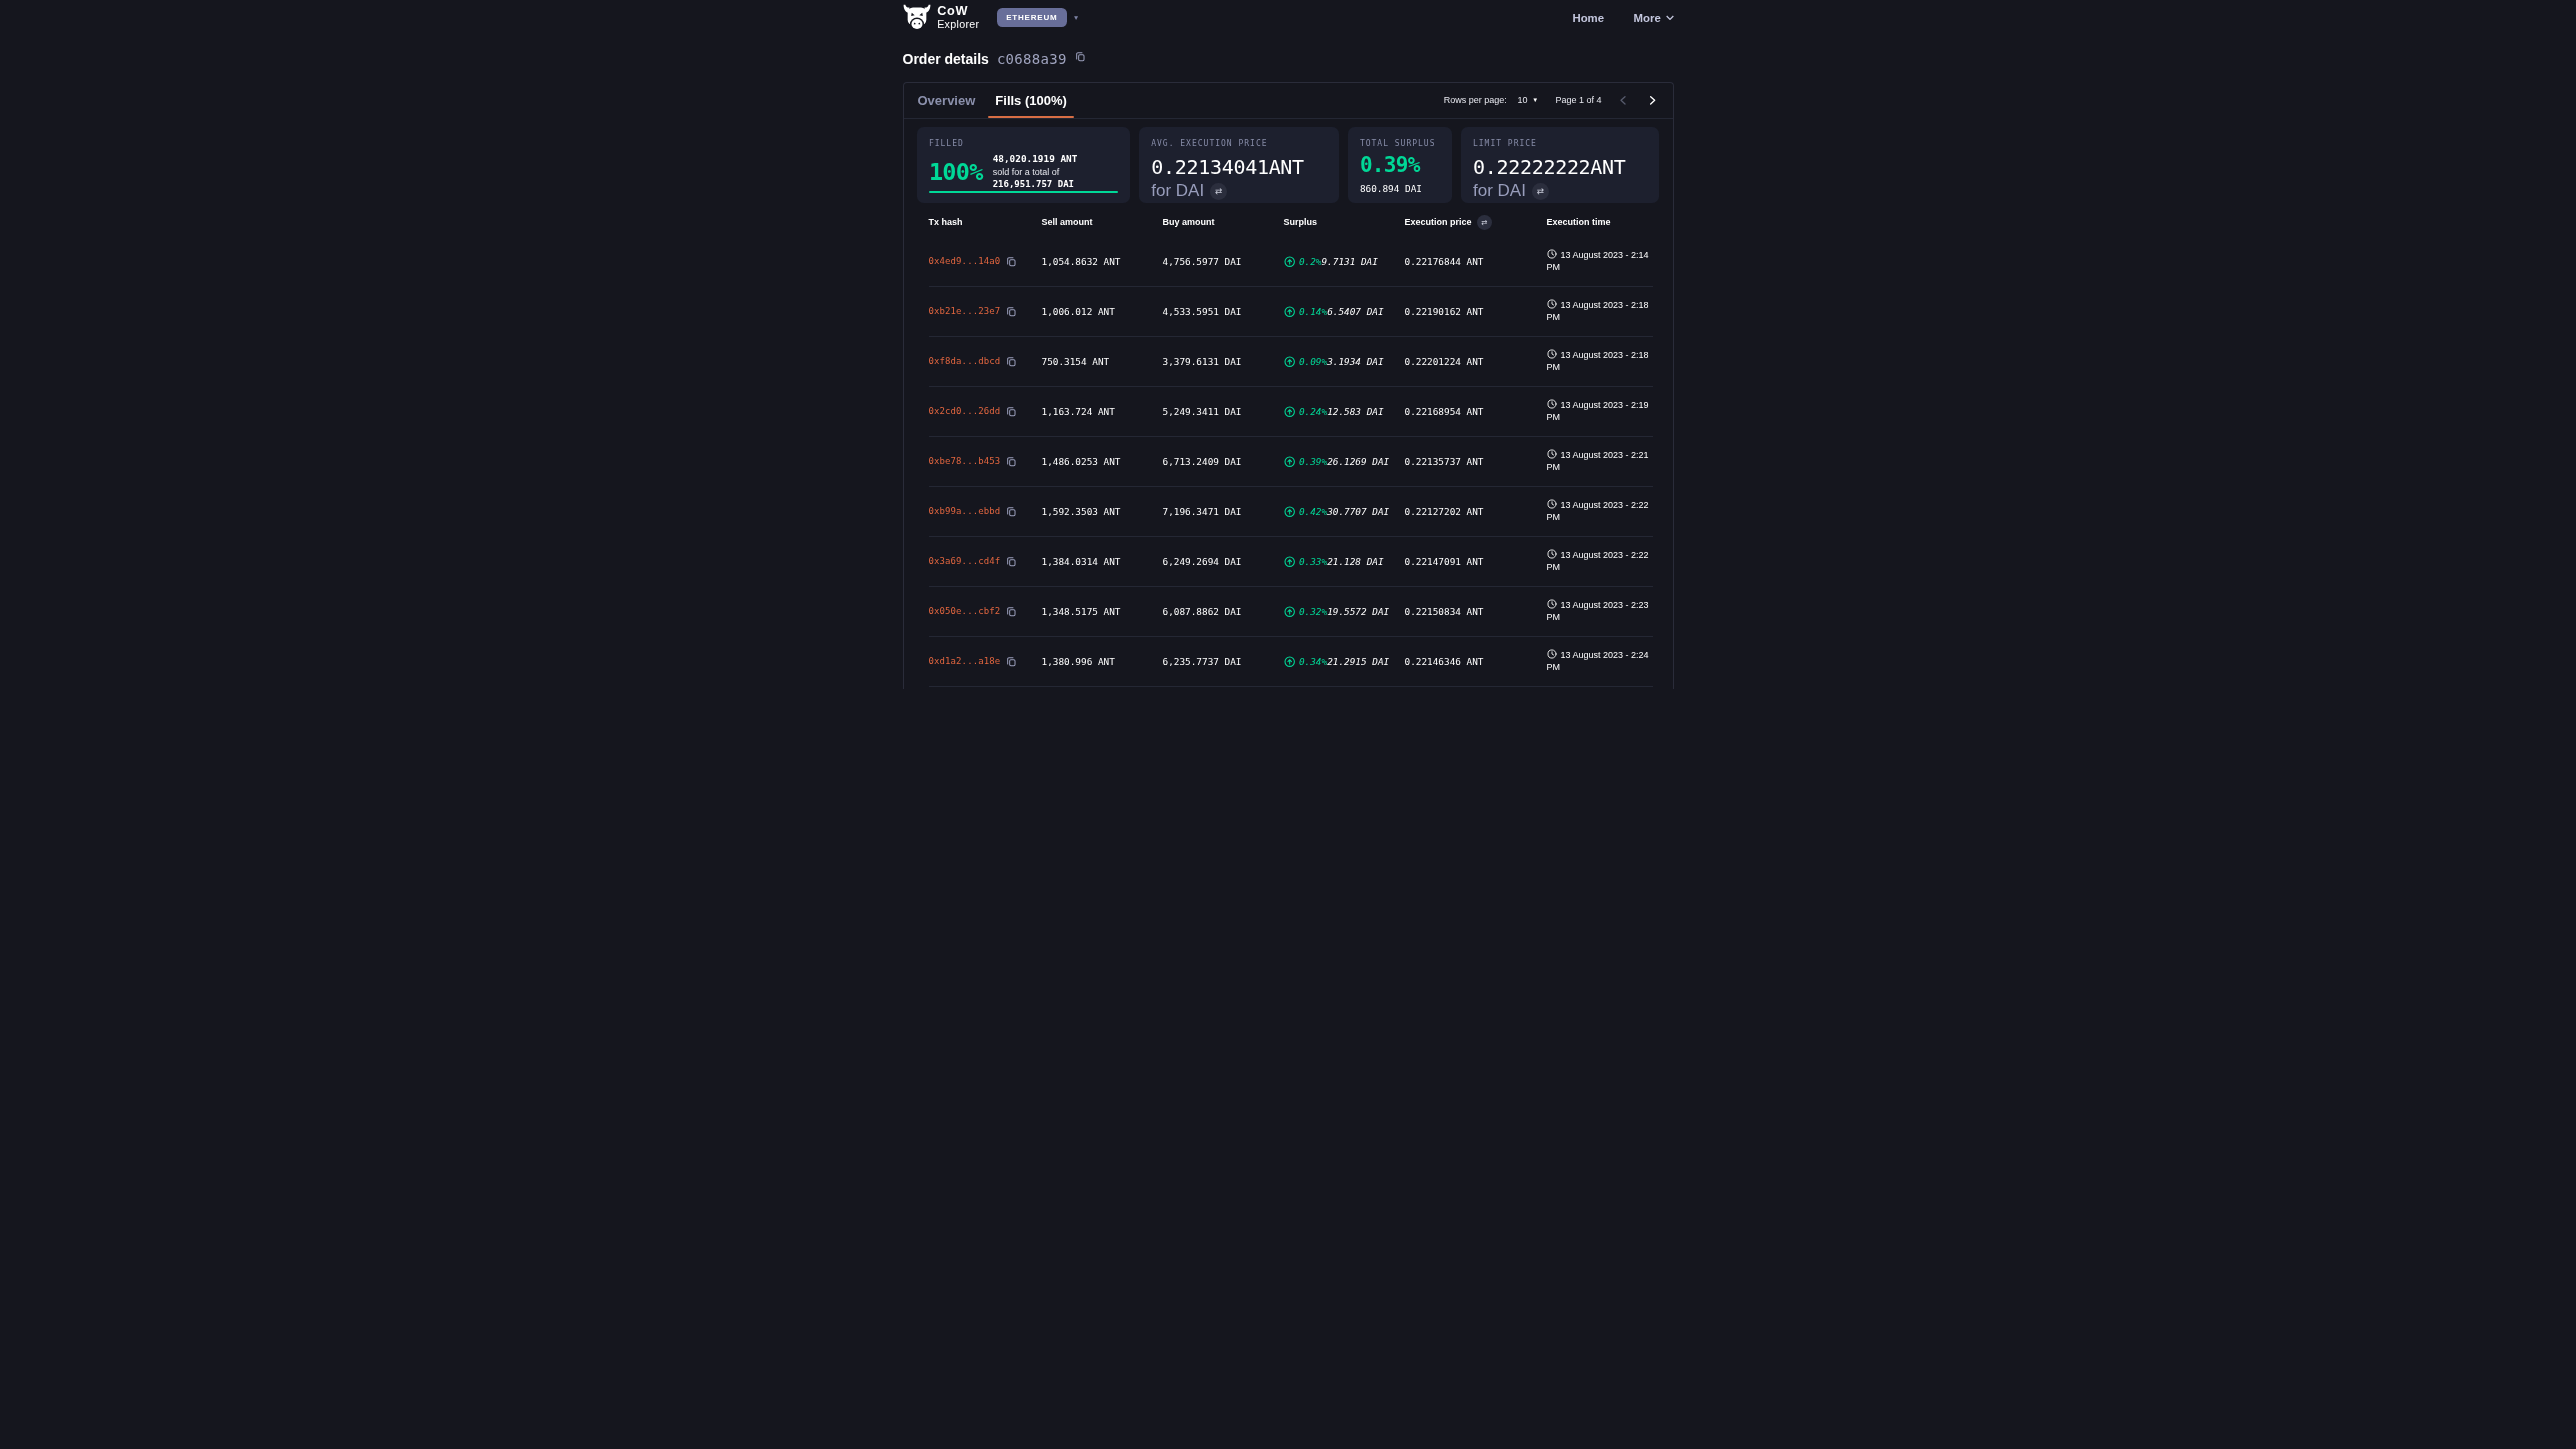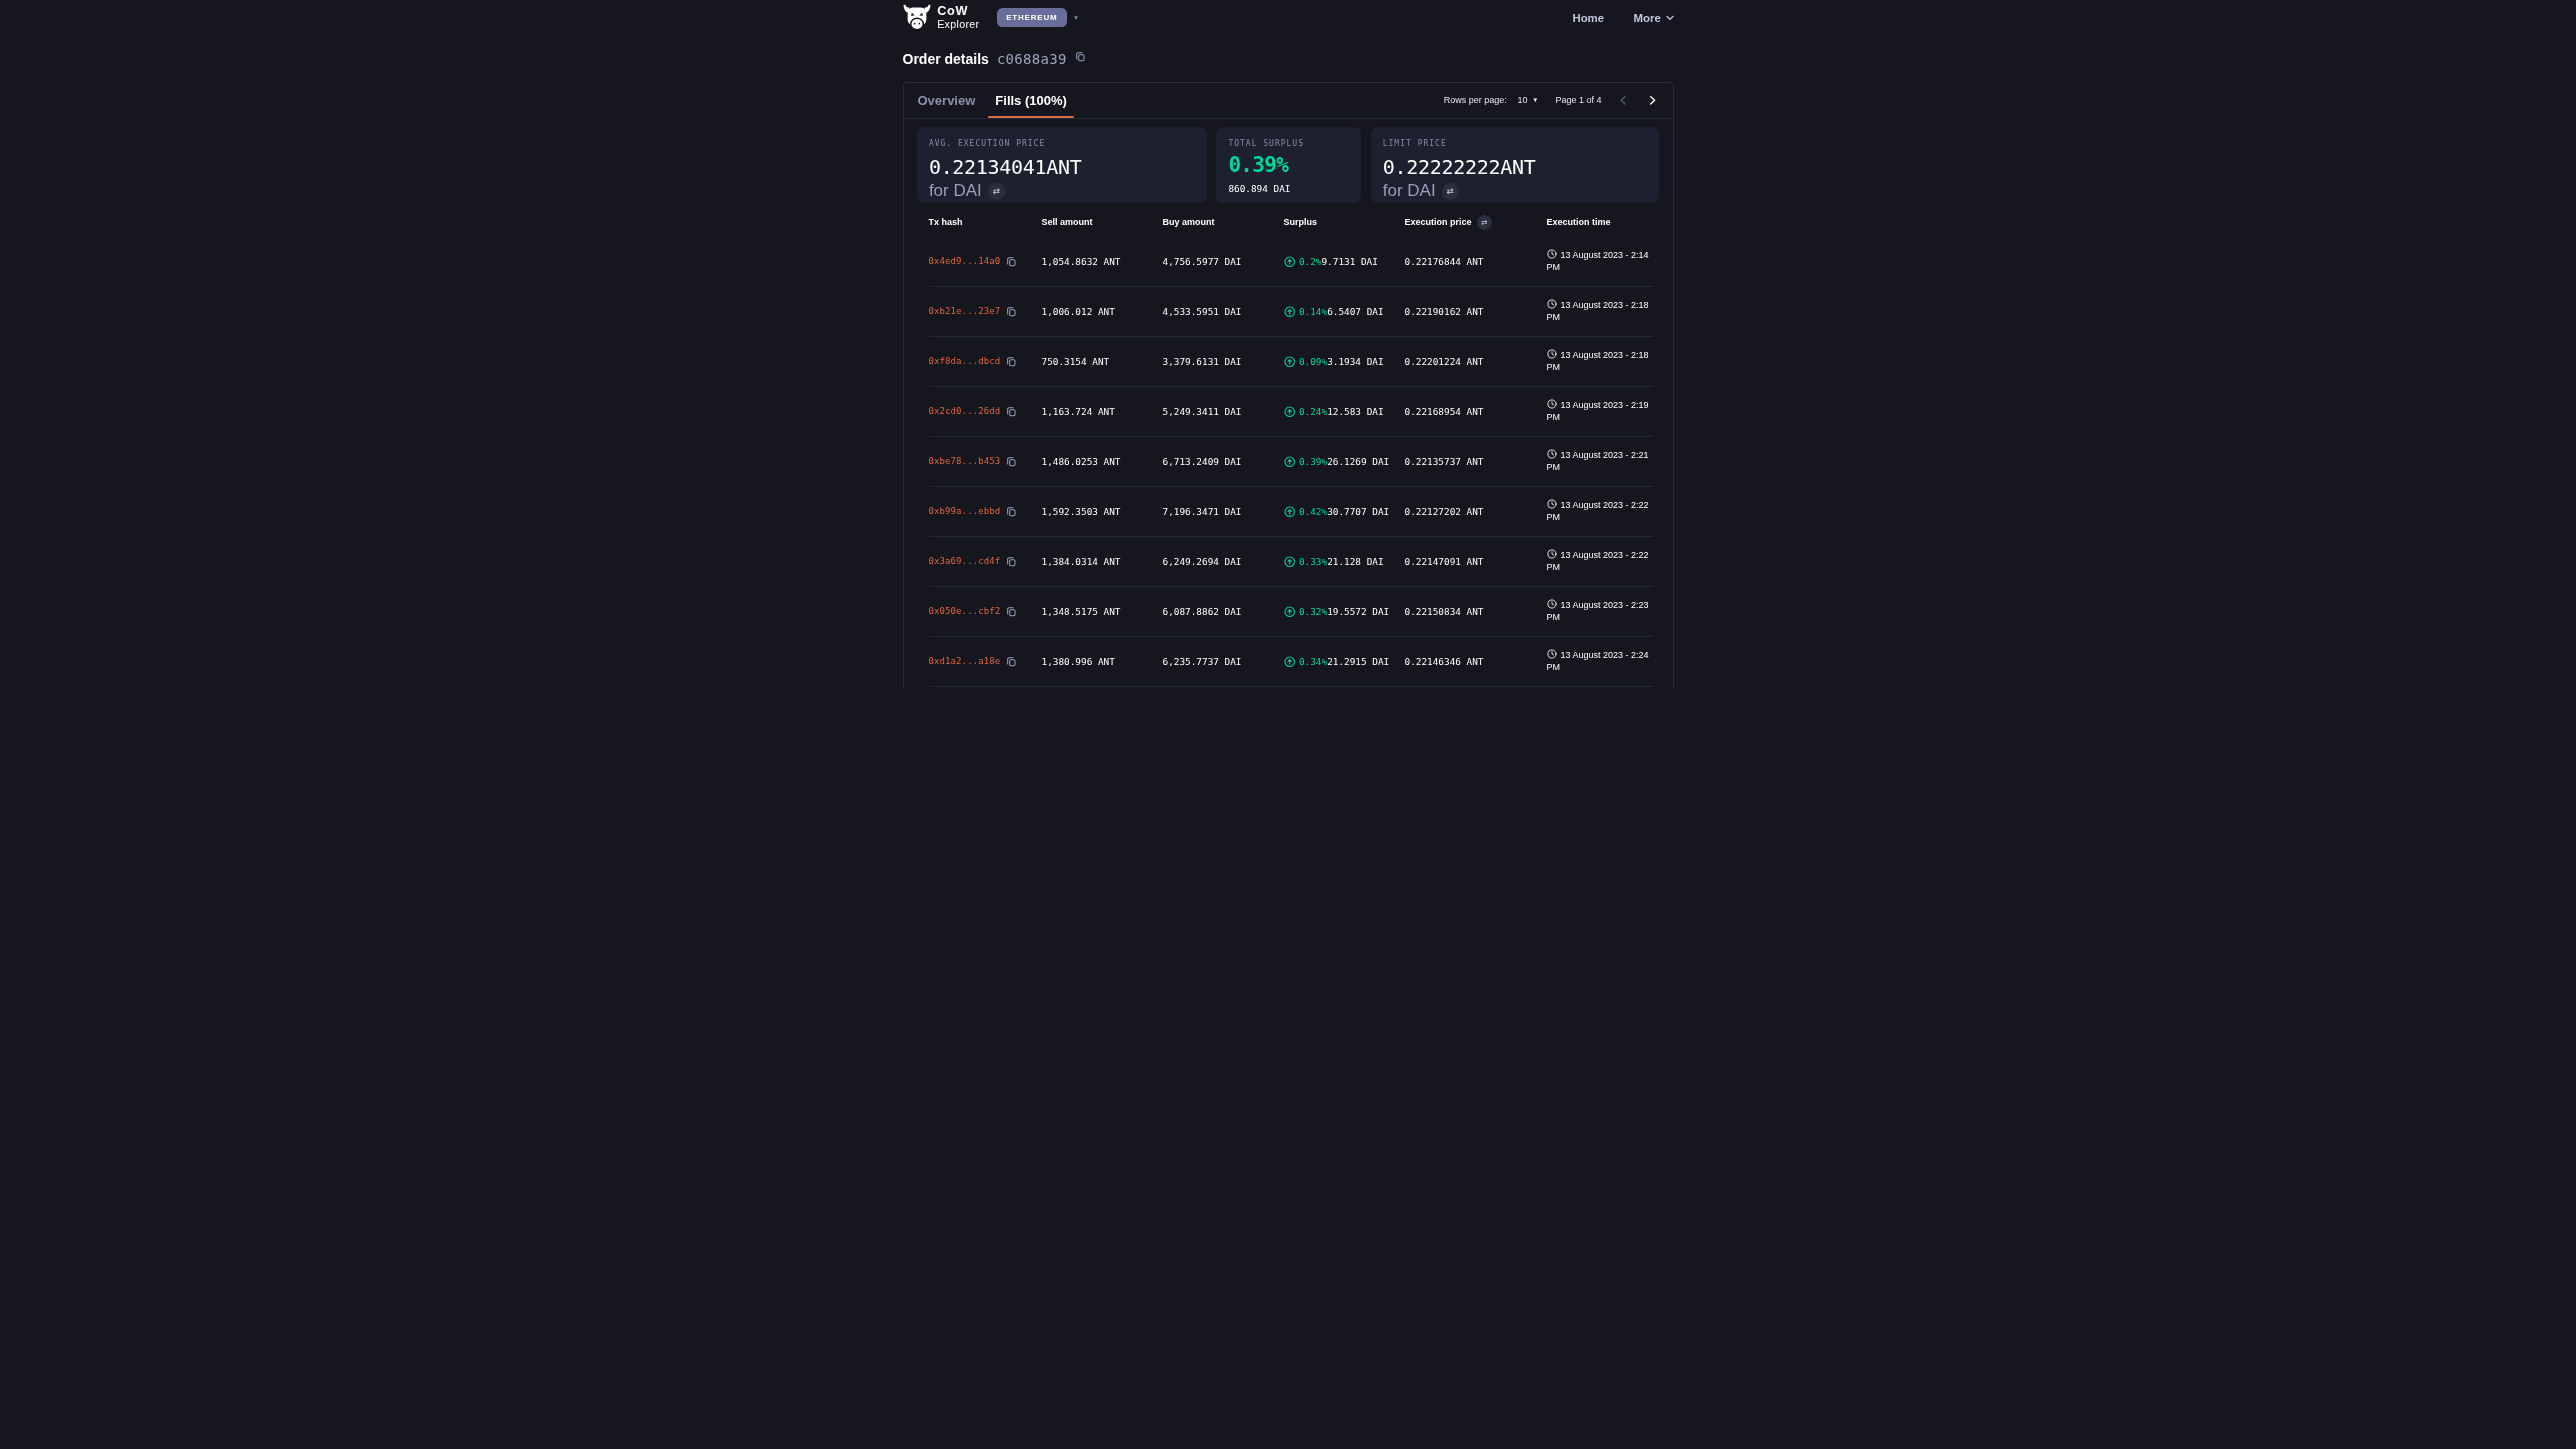--- a/index.html
+++ b/index.html
@@ -89,21 +89,21 @@
   
   .tablewrap{padding:0 20px 0 25px;}
   .trow{display:grid;grid-template-columns:113px 121px 121px 121px 142px 1fr;align-items:center;}
   .thead{height:29.5px;margin-top:4px;font-size:9px;font-weight:700;}
   .th{display:flex;align-items:center;gap:5.4px;}
   .th-swap{width:14.8px;height:14.8px;font-size:7.4px;}
   .tr{height:50px;border-bottom:0.7px solid var(--divider);font-size:9.4px;}
   .cell{white-space:nowrap;}
   .hash-cell{display:flex;align-items:center;gap:6px;}
   .hash-link{color:var(--link);text-decoration:none;font-size:9px;letter-spacing:0.1px;cursor:pointer;}
-  .surplus-cell{display:flex;align-items:flex-end;gap:4px;}
+  .surplus-cell{display:flex;align-items:flex-end;gap:4px;font-style:italic;}
   .surplus-ico{width:11.4px;height:11.4px;flex:none;}
   .surplus-pct{color:var(--green);}
   .time-cell{white-space:normal;line-height:1.4;font-size:9px;padding-right:2.7px;}
   .clock-svg{width:10px;height:10px;stroke:#fff;stroke-width:1.4;fill:none;stroke-linecap:round;stroke-linejoin:round;
     vertical-align:-1.3px;margin-right:4px;}
 </style>
 </head>
 <body>
 
 <div class="page">
@@ -172,20 +172,31 @@
           </button>
           <button class="pg-btn">
             <svg class="pg-svg pg-next" viewBox="0 0 16 16">
                 <polyline points="5.5,2.5 11.5,8 5.5,13.5"></polyline>
               </svg>
           </button>
         </div>
       </div>
 
       <div class="cards">
+        <div class="card card-filled">
+          <div class="card-label">FILLED</div>
+          <div class="filled-row">
+            <div class="filled-pct mono">100%</div>
+            <div class="filled-detail">
+              <div class="filled-amount mono">48,020.1919 ANT</div>
+              <div class="filled-sold"><span>sold for a total of </span><b>216,951.757 DAI</b></div>
+            </div>
+          </div>
+          <div class="progress" style="width: 100%;"></div>
+        </div>
 
         <div class="card card-avg">
           <div class="card-label">AVG. EXECUTION PRICE</div>
           <div class="big-value mono">0.22134041ANT</div>
           <div class="unit-line">
             <span>for DAI</span>
             <button class="swap-btn">
                 <span>⇄</span>
               </button>
           </div>

